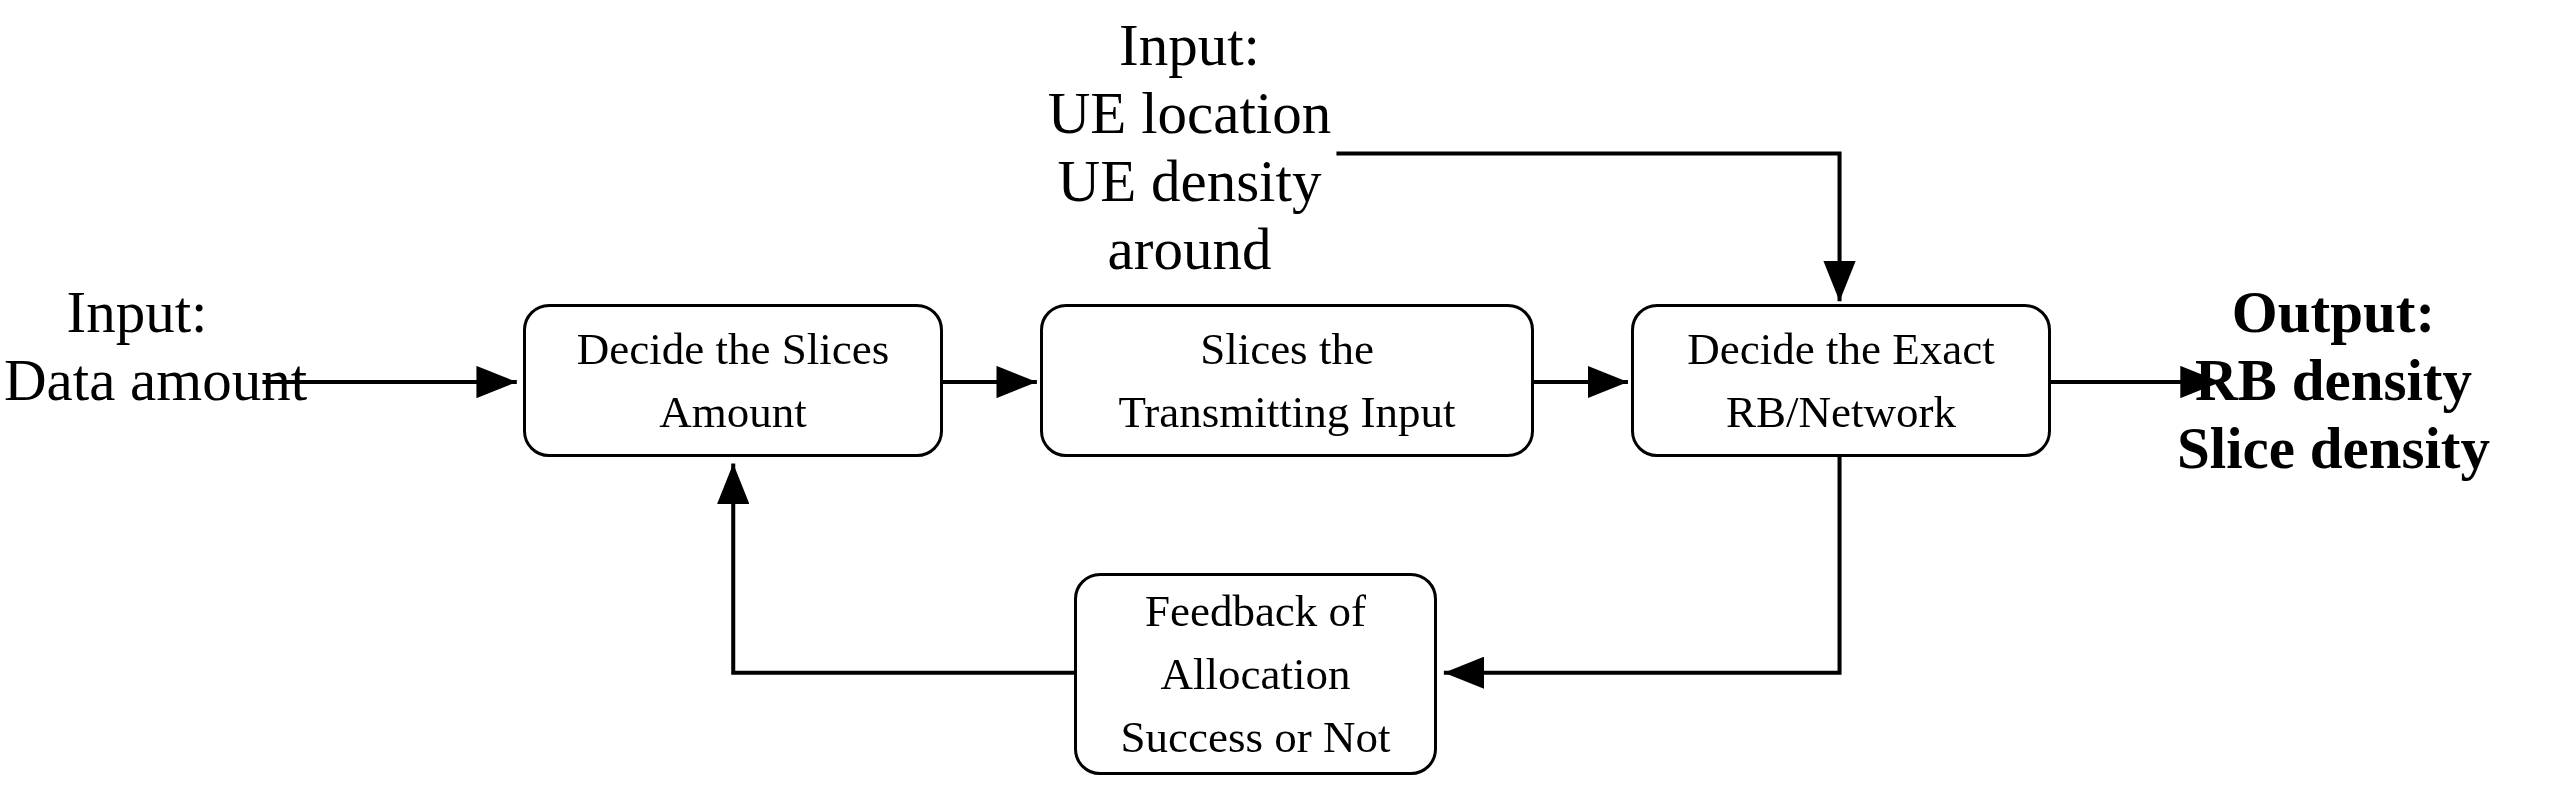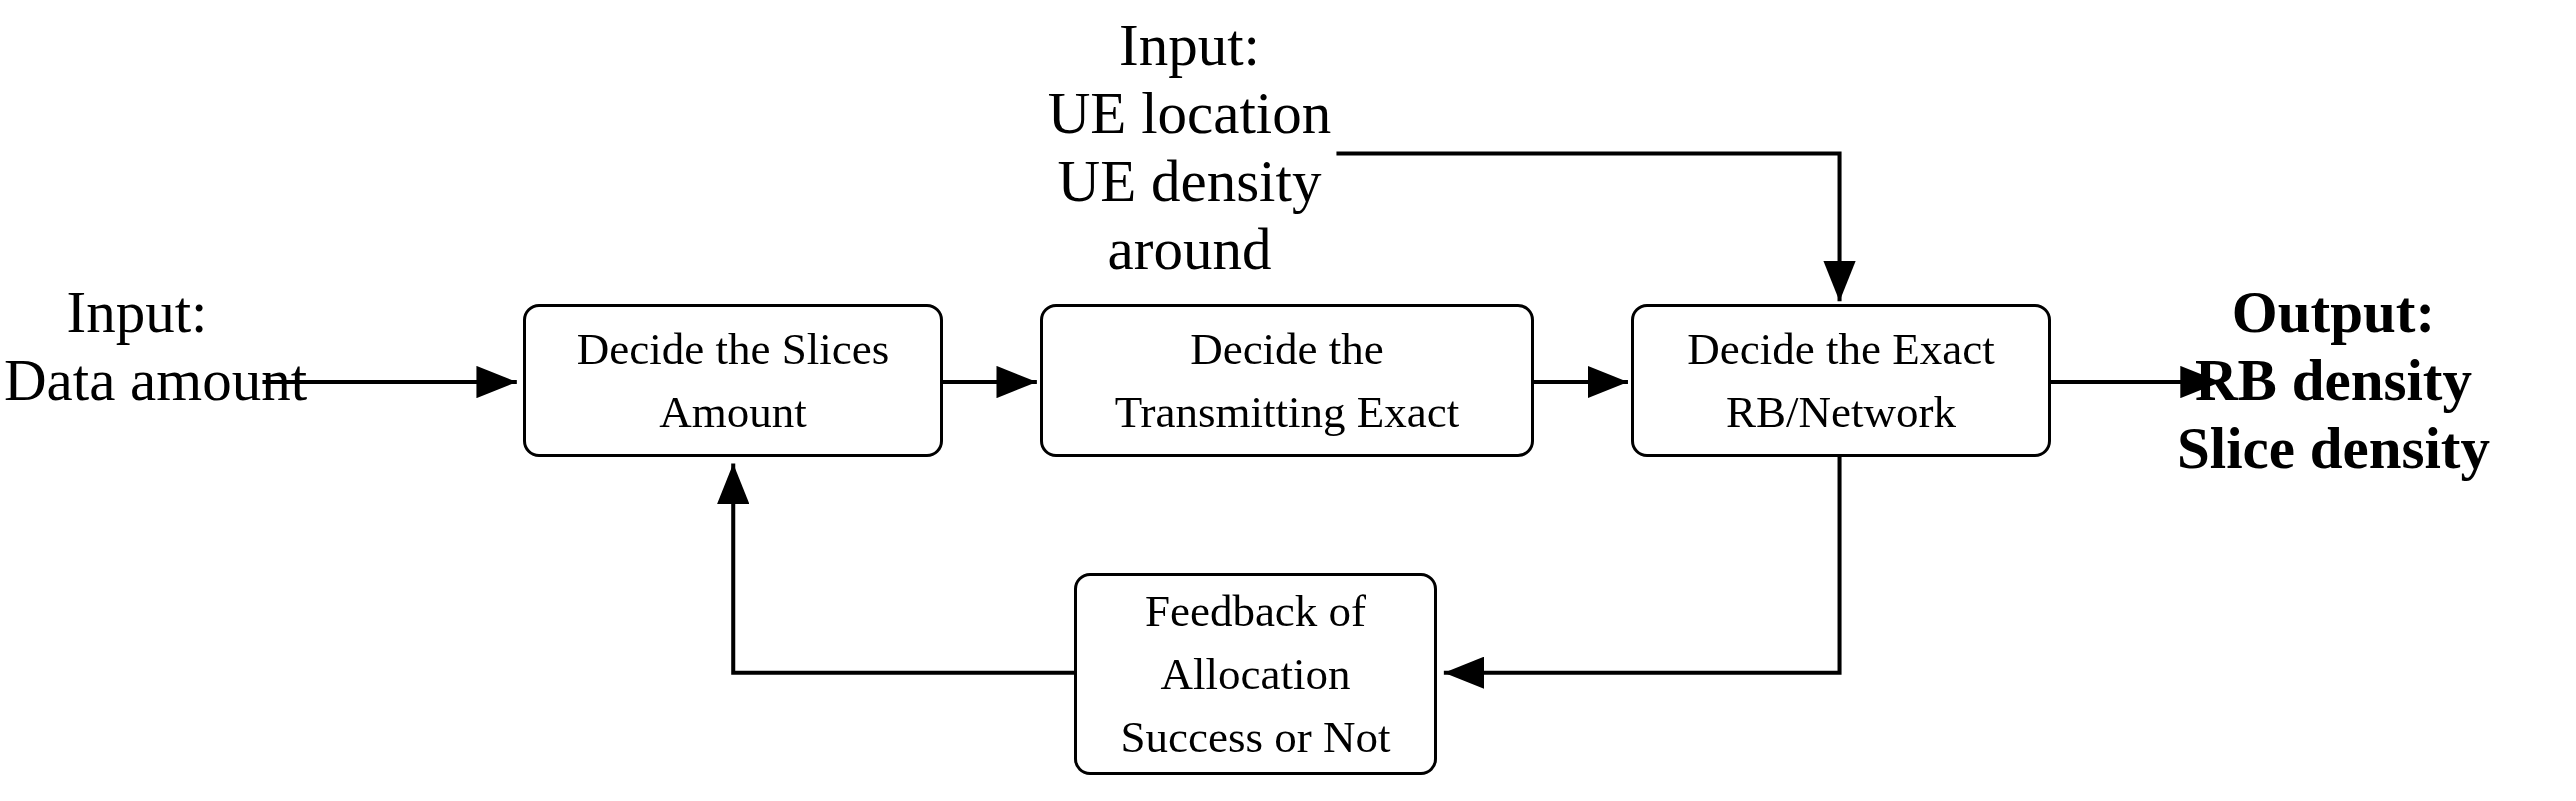--- a/index.html
+++ b/index.html
@@ -24,21 +24,21 @@
     text-align: center;
     font-size: 59px;
     line-height: 68px;
     white-space: nowrap;
   }
   .node {
     position: absolute;
     z-index: 2;
     box-sizing: border-box;
     border: 3.2px solid #000000;
-    border-radius: 16px;
+    border-radius: 26px;
     background: #ffffff;
     display: flex;
     flex-direction: column;
     justify-content: center;
     align-items: center;
     text-align: center;
     font-size: 45px;
     line-height: 63px;
     white-space: nowrap;
   }
@@ -90,22 +90,22 @@
     <div>RB density</div>
     <div>Slice density</div>
   </div>
 
   <div id="box-slices" class="node">
     <div>Decide the Slices</div>
     <div>Amount</div>
   </div>
 
   <div id="box-power" class="node">
-    <div>Decide the</div>
-    <div>Transmitting Exact</div>
+    <div>Slices the</div>
+    <div>Transmitting Input</div>
   </div>
 
   <div id="box-rb" class="node">
     <div>Decide the Exact</div>
     <div>RB/Network</div>
   </div>
 
   <div id="box-feedback" class="node">
     <div>Feedback of</div>
     <div>Allocation</div>

